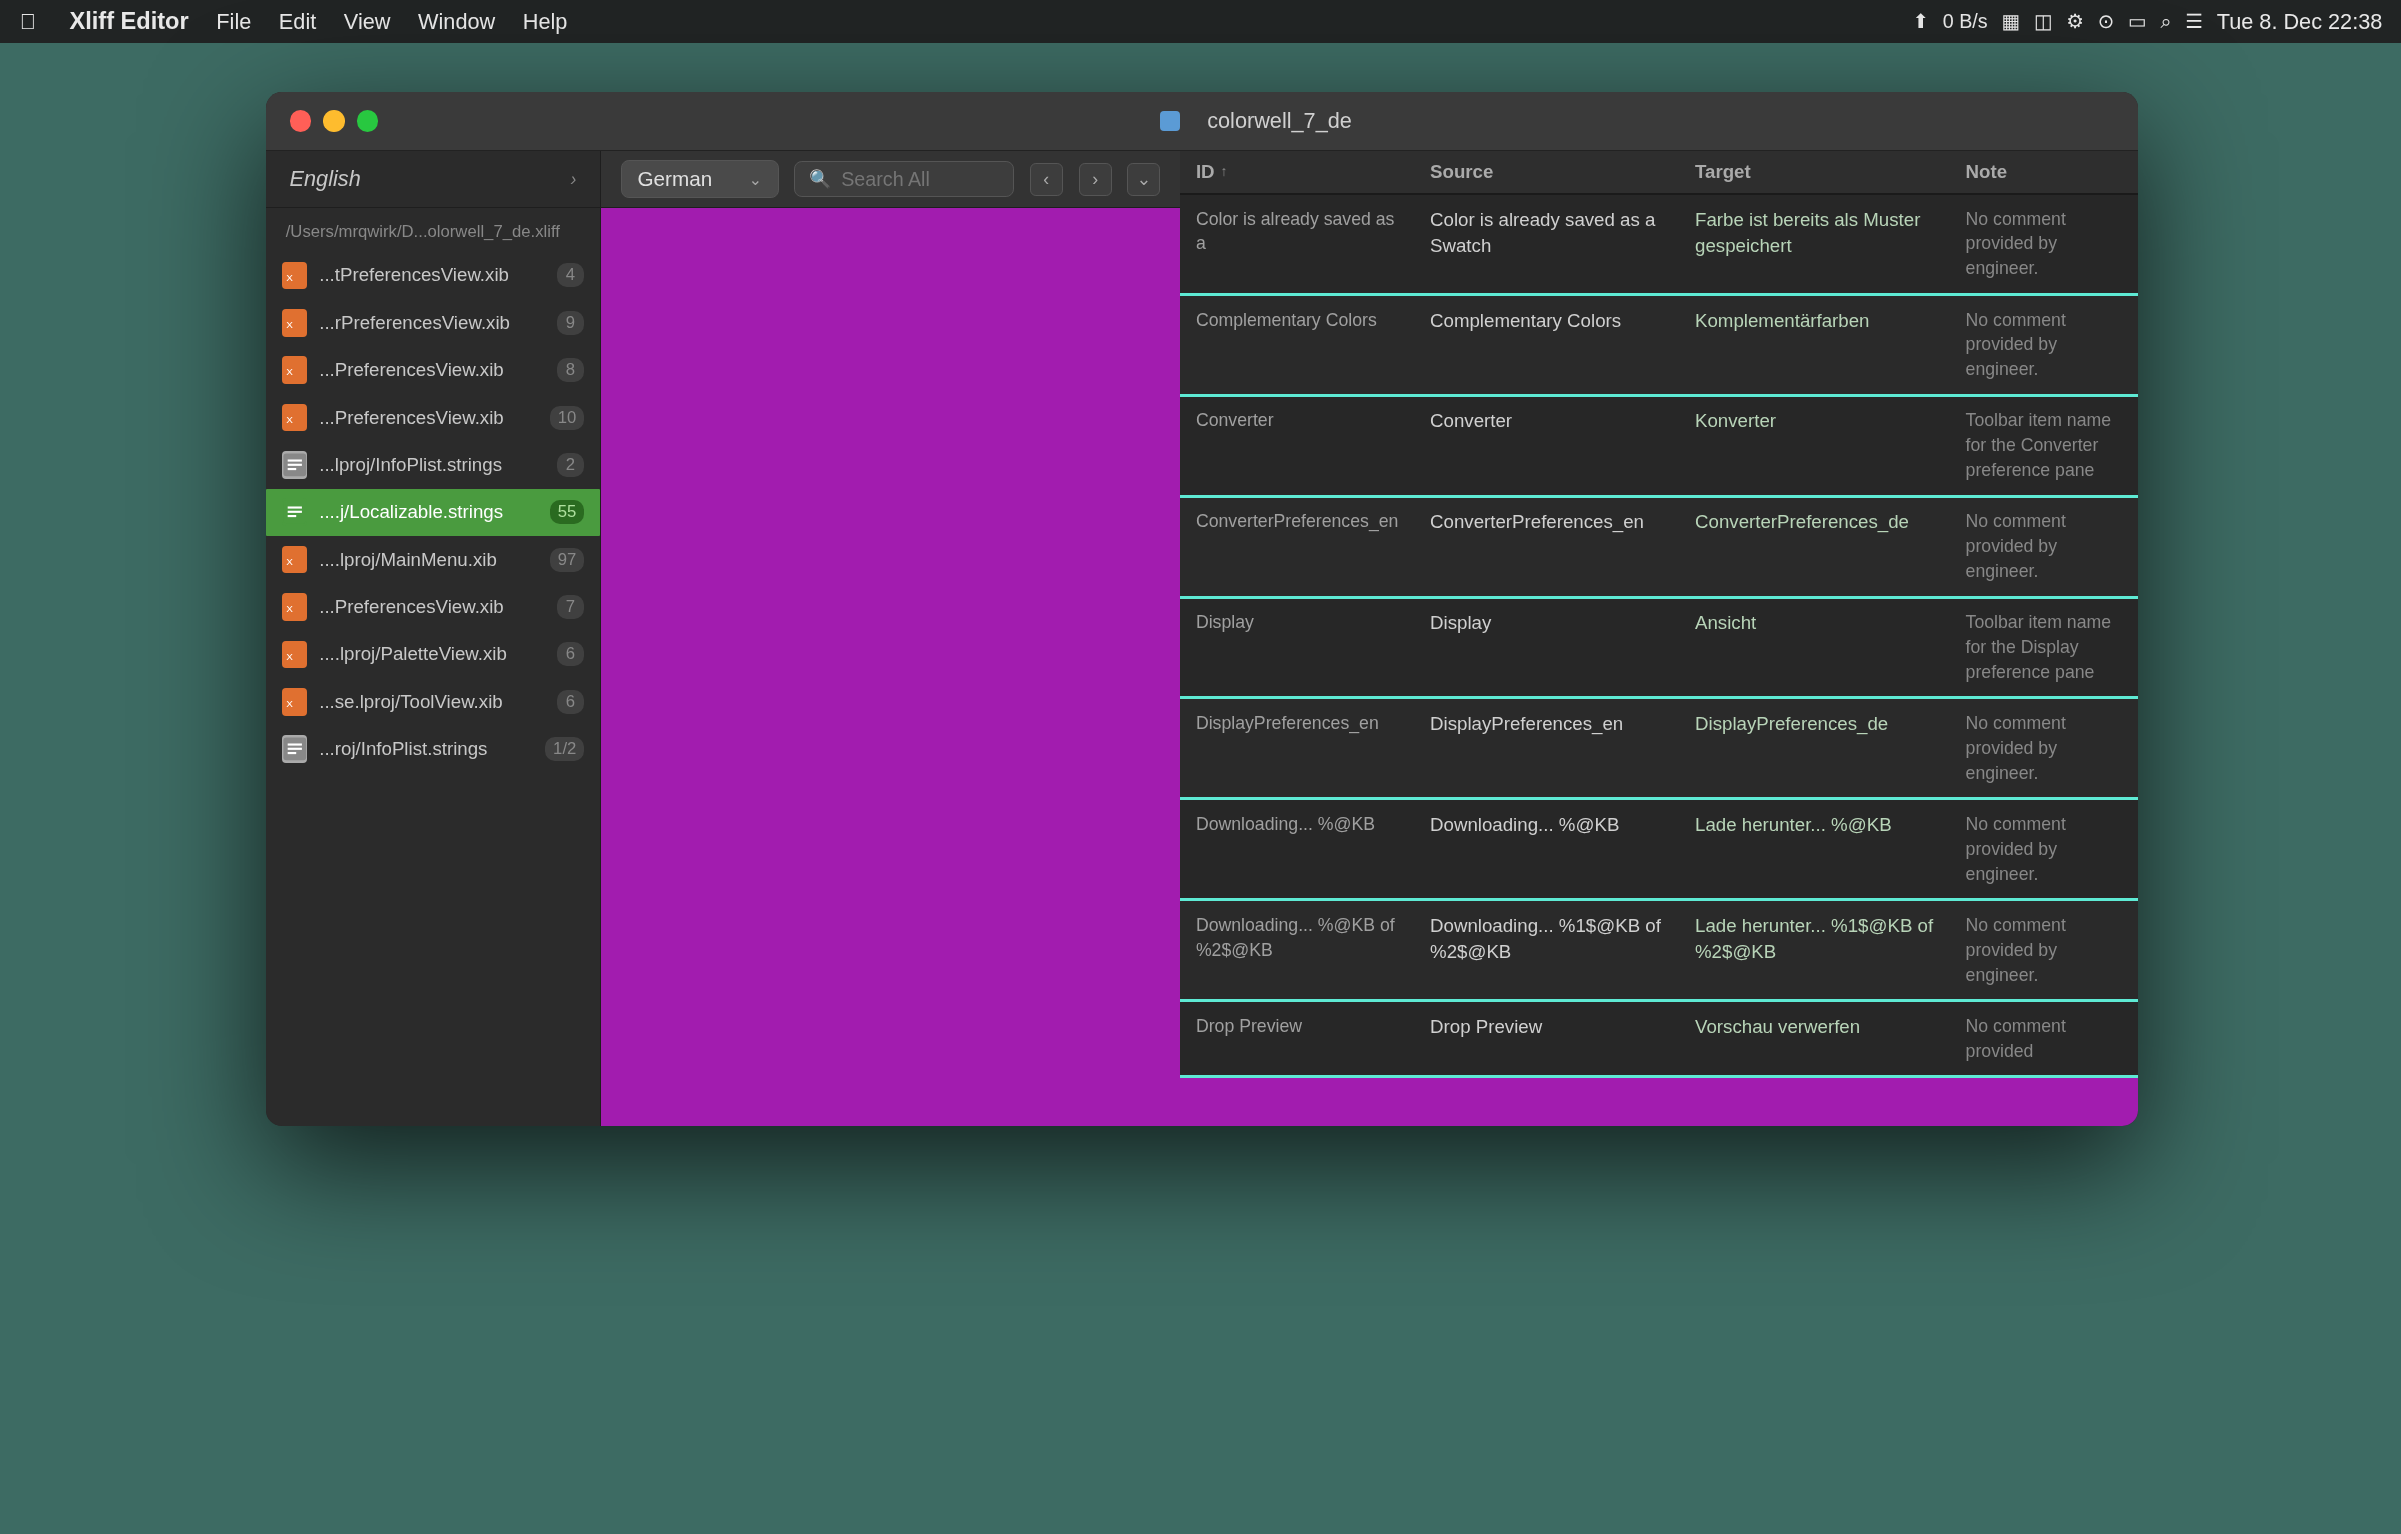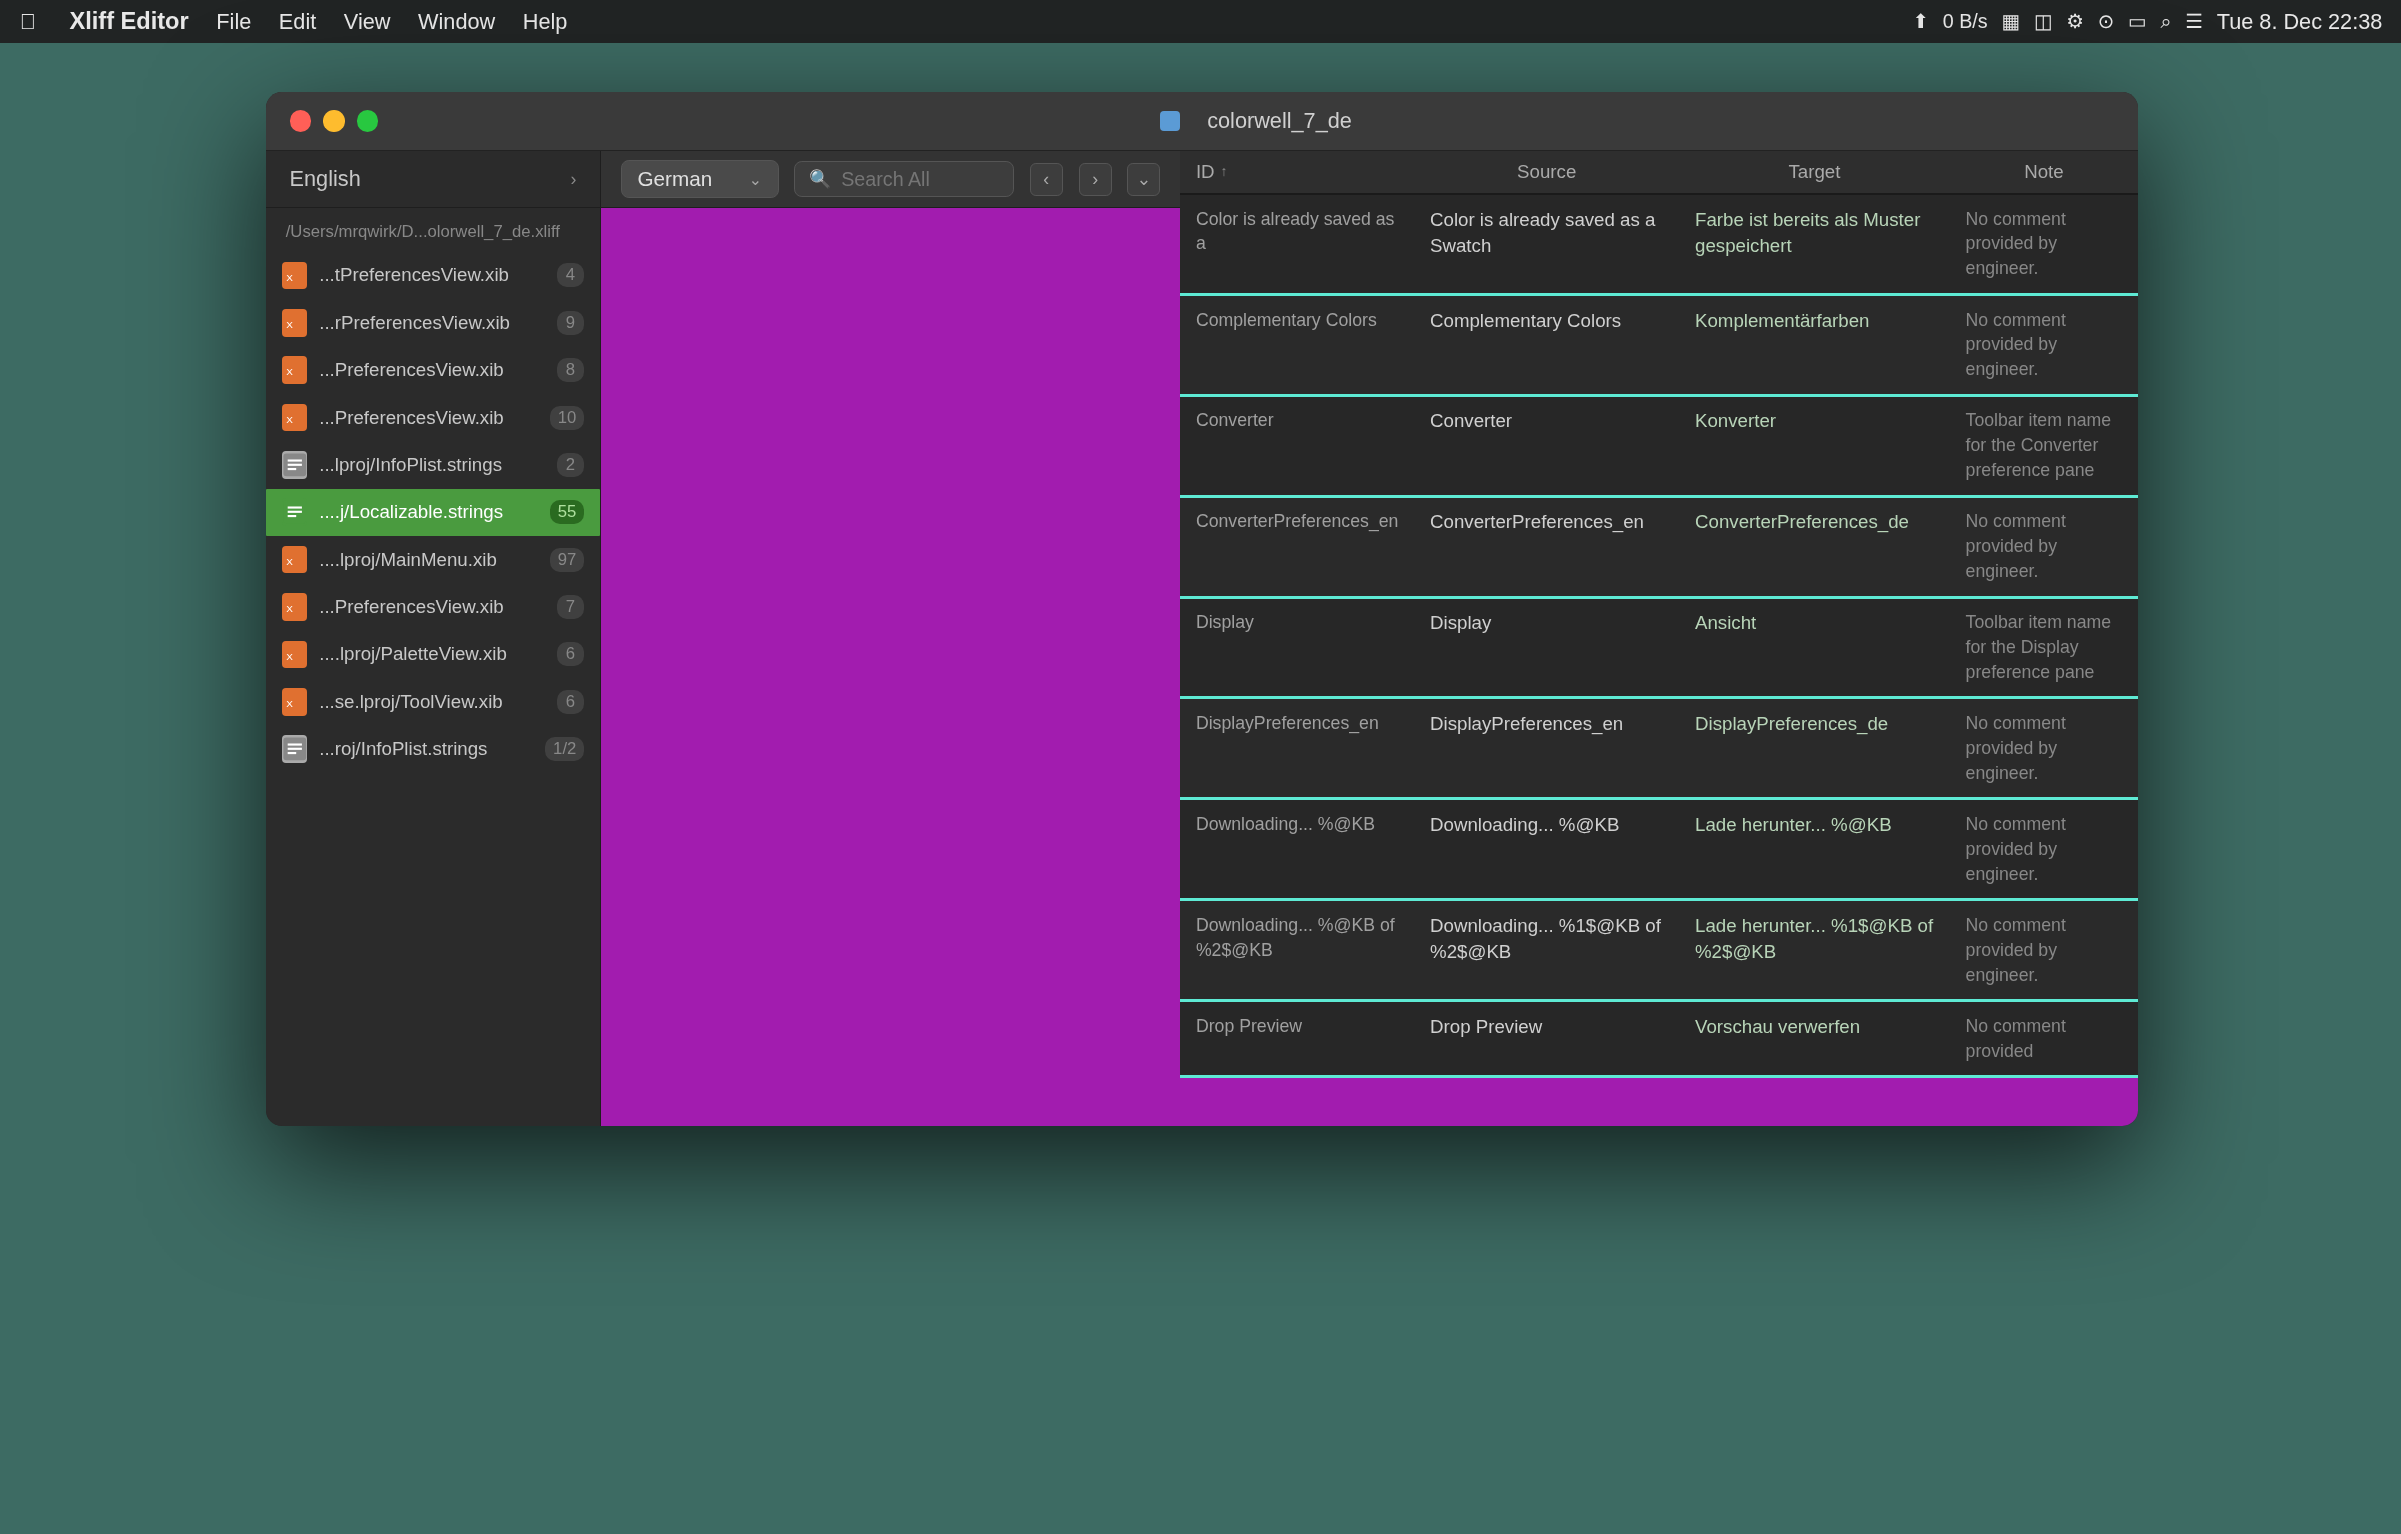--- a/index.html
+++ b/index.html
@@ -132,20 +132,21 @@
       flex-direction: column;
       flex-shrink: 0;
     }
     .sidebar-header {
       height: 57px;
       display: flex;
       align-items: center;
       padding: 0 23.6px;
       border-bottom: 1px solid #1e1e1e;
       gap: 11.8px;
+      font-style: italic;
     }
     .sidebar-lang {
       color: #c8c8c8;
       font-size: 21.7px;
       flex: 1;
     }
     .sidebar-arrow {
       color: #888;
       font-size: 17.7px;
     }
@@ -313,22 +314,22 @@
       width: 100%;
       border-collapse: collapse;
       font-size: 18.7px;
     }
     thead tr {
       background: #2e2e2e;
       border-bottom: 2px solid #1a1a1a;
     }
     thead th {
       color: #aaa;
-      font-weight: 400;
-      text-align: center;
+      font-weight: 700;
+      text-align: left;
       padding: 9.9px 15.8px;
       font-size: 18.7px;
       white-space: nowrap;
     }
     thead th:first-child { width: 128px; }
     thead th:nth-child(2) { width: 315px; }
     thead th:nth-child(3) { width: 335px; }
     thead th:nth-child(4) { width: 374px; }
 
     .th-sort { display: flex; align-items: center; gap: 5.9px; }

